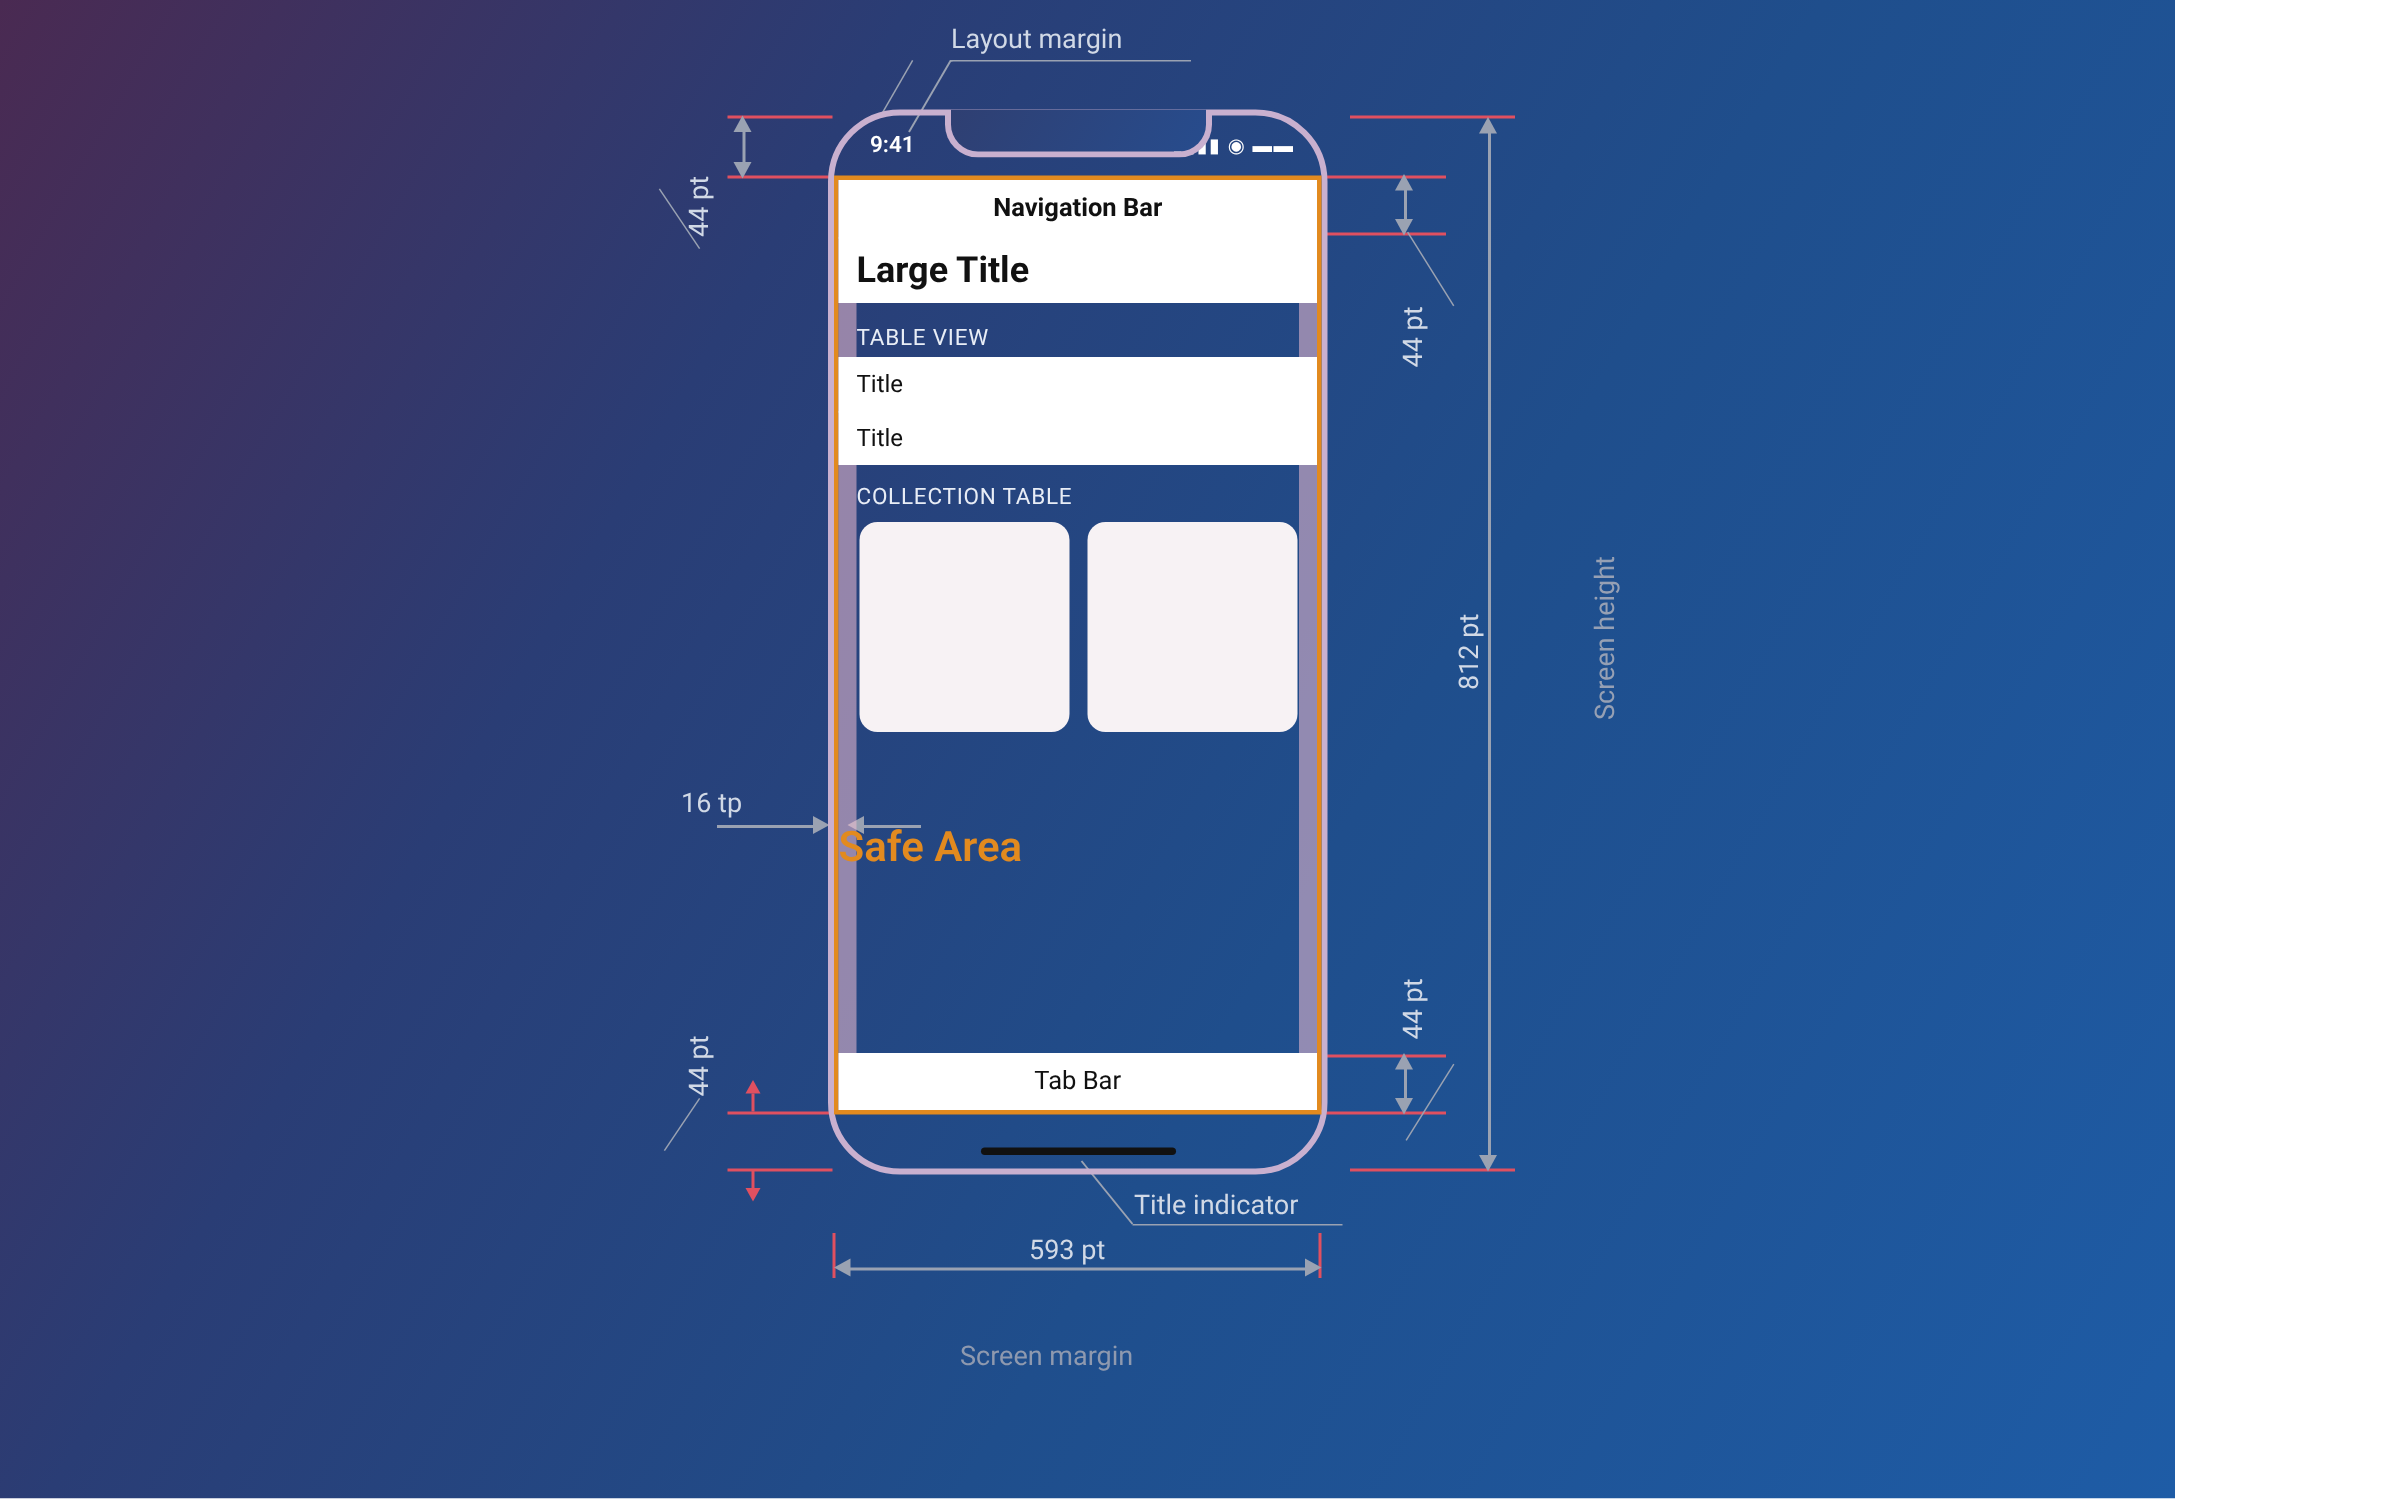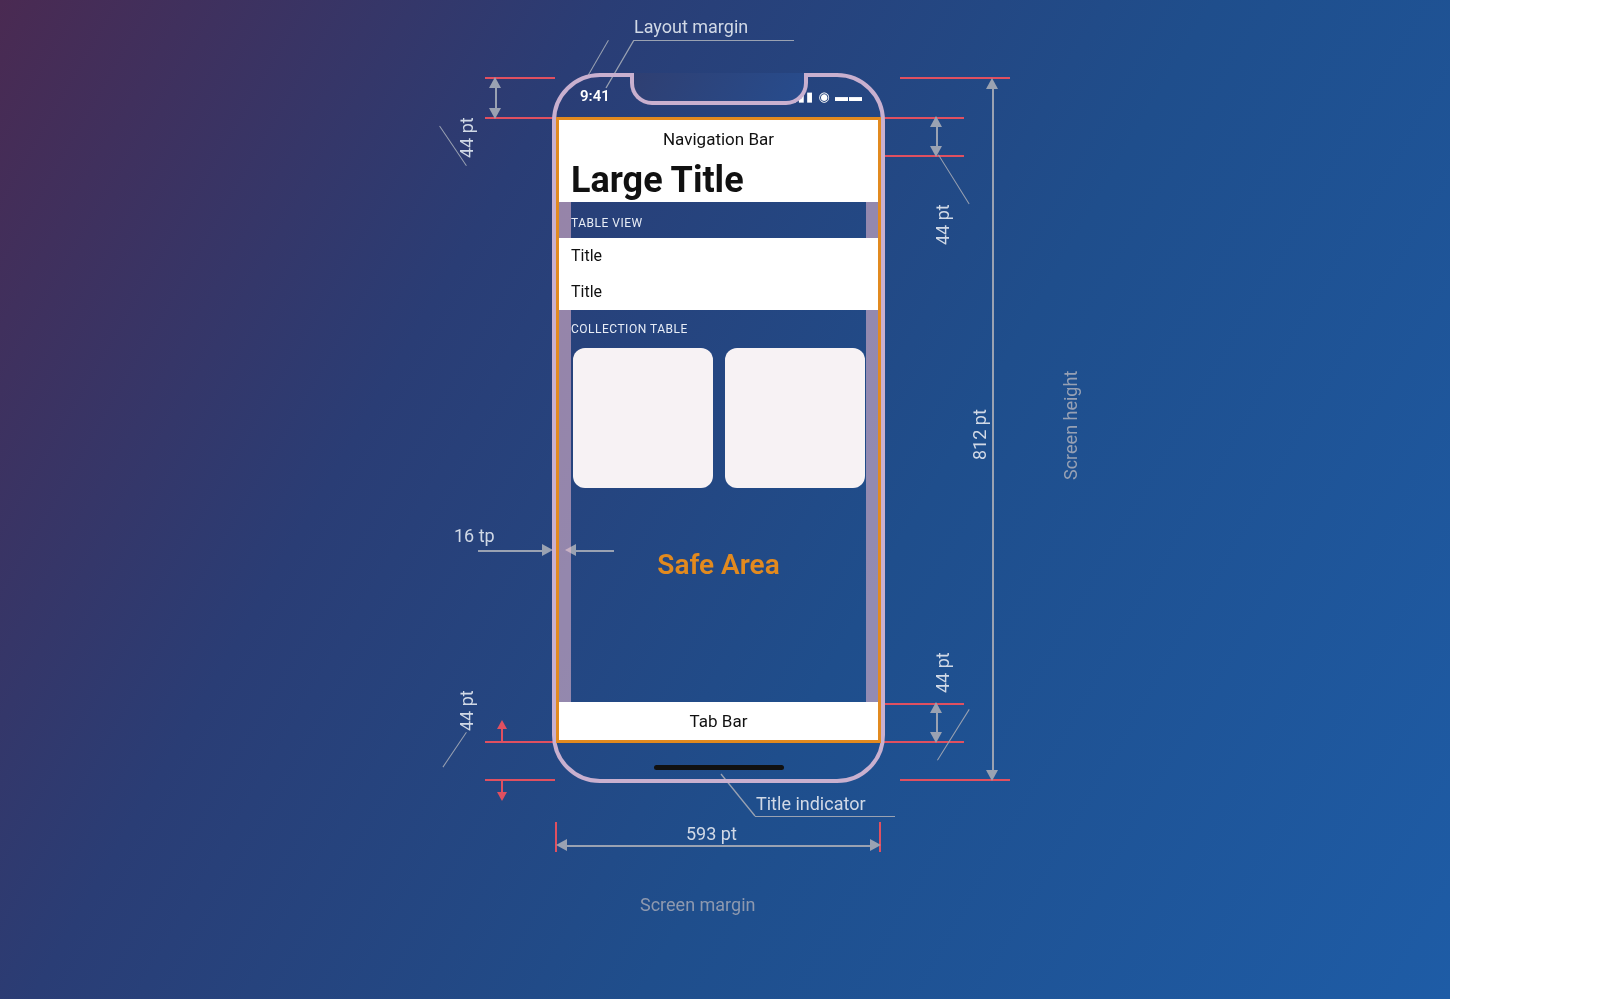--- a/index.html
+++ b/index.html
@@ -8,27 +8,27 @@
   .vlabel{transform:rotate(-90deg);transform-origin:left top;}
   .red{position:absolute;background:#e05060;}
   .gray{position:absolute;background:#9aa2b2;}
   
   #phone{position:absolute;left:552px;top:73px;width:325px;height:702px;border:4px solid #c9b0cf;border-radius:48px;background:rgba(255,255,255,0.0);}
   #notch{position:absolute;left:50%;top:0;transform:translateX(-50%);width:170px;height:28px;background:linear-gradient(120deg,#2f3f72,#274c8d);border:4px solid #c9b0cf;border-top:none;border-radius:0 0 22px 22px;margin-top:-4px;}
   #safearea{position:absolute;left:0;right:0;top:40px;bottom:36px;border:3px solid #e28a1f;box-sizing:border-box;}
   #margin-left{position:absolute;left:0;top:0;bottom:0;width:12px;background:rgba(240,190,210,0.55);}
   #margin-right{position:absolute;right:0;top:0;bottom:0;width:12px;background:rgba(240,190,210,0.55);}
   .whitebar{position:absolute;left:0;right:0;background:#fff;color:#111;}
-  .section-title{position:absolute;left:12px;color:#e8edf6;font-size:12px;letter-spacing:0.5px;}
+  .section-title{position:absolute;left:12px;color:#e8edf6;font-size:15px;letter-spacing:0.5px;}
   .cell{position:absolute;background:#f7f2f4;border-radius:12px;}
   #statusbar{position:absolute;left:0;right:0;top:0;height:40px;color:#fff;}
   #status-time{position:absolute;left:24px;top:10px;font-size:15px;font-weight:600;color:#fff;}
   #status-icons{position:absolute;right:18px;top:12px;color:#fff;font-size:13px;letter-spacing:1px;}
   #homebar{position:absolute;left:50%;bottom:9px;transform:translateX(-50%);width:130px;height:5px;background:#111;border-radius:3px;}
-  #safe-text{position:absolute;left:0;right:0;top:425px;text-align:center;color:#e28a1f;font-size:28px;font-weight:600;line-height:1.45;}
+  #safe-text{position:absolute;left:0;right:0;top:425px;color:#e28a1f;font-size:28px;font-weight:600;line-height:1.45;}
   
   .arrow{position:absolute;background:#9aa2b2;}
   .arrowhead{position:absolute;width:0;height:0;}
   .ah-left{border-top:6px solid transparent;border-bottom:6px solid transparent;border-right:11px solid #9aa2b2;}
   .ah-right{border-top:6px solid transparent;border-bottom:6px solid transparent;border-left:11px solid #9aa2b2;}
   .ah-up{border-left:6px solid transparent;border-right:6px solid transparent;border-bottom:11px solid #9aa2b2;}
   .ah-down{border-left:6px solid transparent;border-right:6px solid transparent;border-top:11px solid #9aa2b2;}
   .ah-up-red{border-left:5px solid transparent;border-right:5px solid transparent;border-bottom:9px solid #e05060;}
   .ah-down-red{border-left:5px solid transparent;border-right:5px solid transparent;border-top:9px solid #e05060;}
 </style>
@@ -121,25 +121,25 @@
         <span> ◉ </span>
         <span>▬▬</span>
       </div>
     </div>
     <div id="notch"></div>
 
     <div id="safearea">
       <div id="margin-left"></div>
       <div id="margin-right"></div>
 
-      <div class="whitebar" style="top:0;height:38px;border-bottom:1px solid #777;text-align:center;line-height:38px;font-size:17px;">
+      <div class="whitebar" style="top:0;height:38px;border-bottom:1px solid #777;text-align:center;line-height:38px;font-size:17px;font-weight:bold;">
         <span>Navigation Bar</span>
       </div>
 
-      <div class="whitebar" style="top:38px;height:44px;line-height:44px;padding-left:12px;font-size:36px;font-weight:700;">
+      <div class="whitebar" style="top:38px;height:44px;line-height:44px;padding-left:12px;font-size:24px;font-weight:700;">
         <span>Large Title</span>
       </div>
 
       <div class="section-title" style="top:96px;">TABLE VIEW</div>
       <div class="whitebar" style="top:118px;height:36px;line-height:36px;padding-left:12px;font-size:16px;border-bottom:1px solid #888;">
         <span>Title</span>
       </div>
       <div class="whitebar" style="top:154px;height:36px;line-height:36px;padding-left:12px;font-size:16px;">
         <span>Title</span>
       </div>

